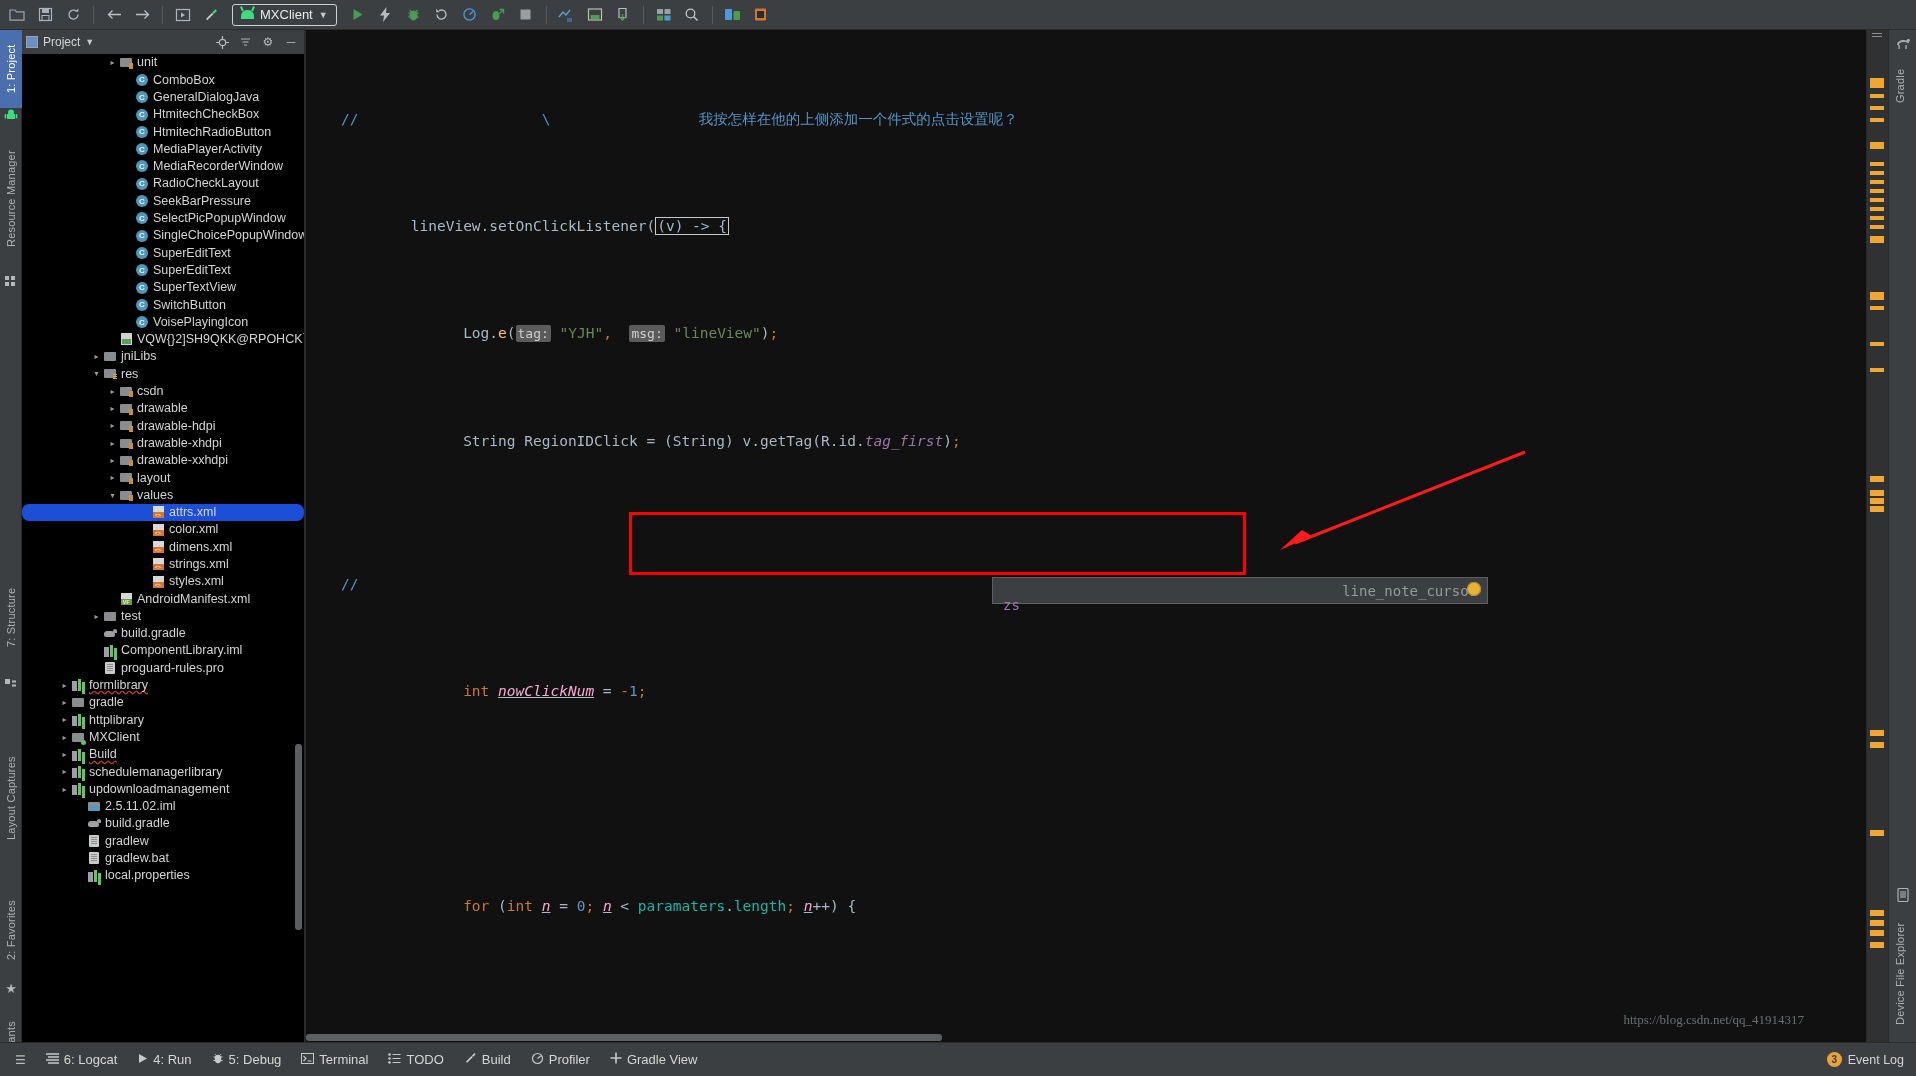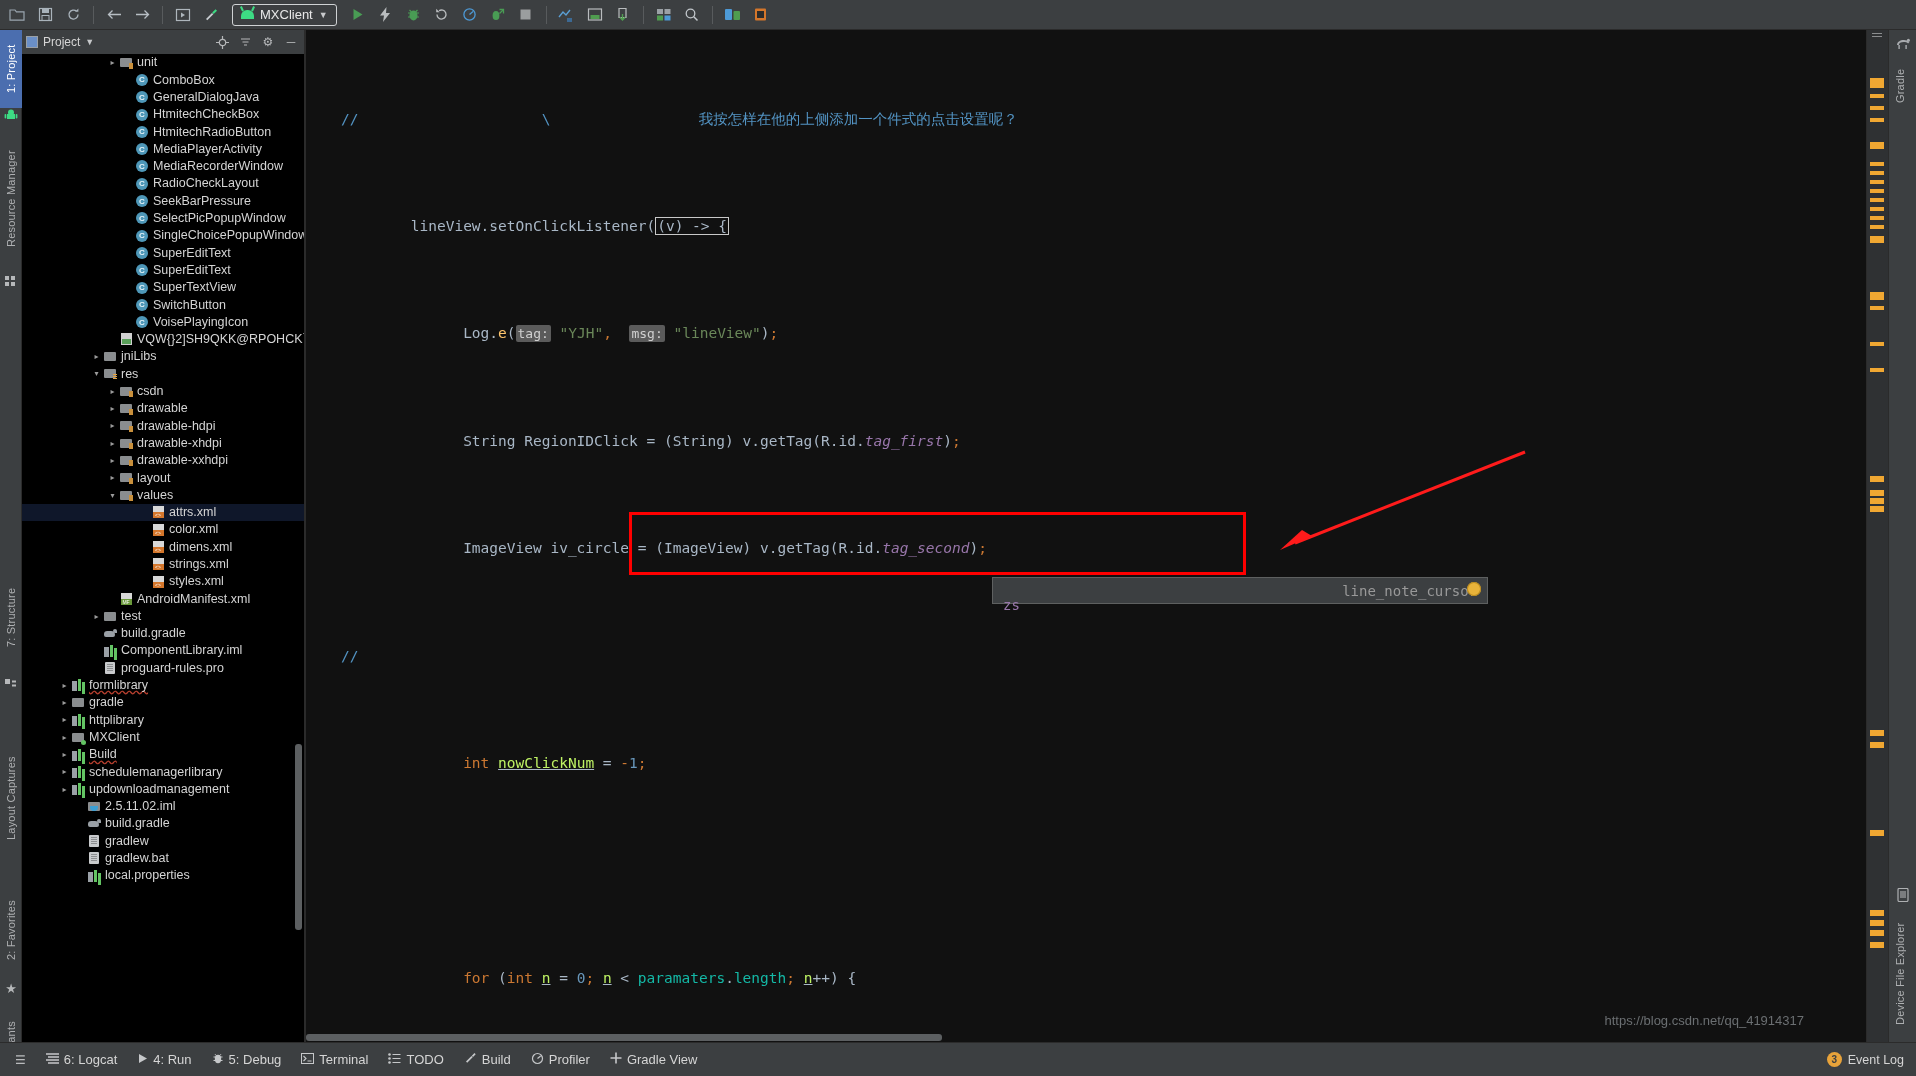--- a/index.html
+++ b/index.html
@@ -65,21 +65,21 @@
   .proj-head .grow { flex:1; }
   .proj-head .hicon { width:18px;height:18px;display:flex;align-items:center;justify-content:center;color:#b6b8ba;font-size:12px;}
   .tree {
     flex:1; background:#000000; overflow:hidden; position:relative;
     font-size:12px; color:#d4d4d4;
   }
   .trow {
     height:17.3px; display:flex; align-items:center; white-space:nowrap;
     padding-right:4px; cursor:default;
   }
-  .trow.sel { background:#0f172a; }
+  .trow.sel { background:#1d4ed8;border-radius:7px; }
   .arrow { width:9px;height:9px;flex:none;margin-right:2px;color:#9b9b9b;font-size:8px;
            display:flex;align-items:center;justify-content:center;}
   .ico { width:14px;height:14px;flex:none;margin-right:4px;position:relative;
          display:flex;align-items:center;justify-content:center;font-size:9px;}
   .lbl { font-size:12.5px; line-height:1; }
   .squig { text-decoration: underline wavy #b9402f; text-decoration-skip-ink:none; }
   
   .i-folder{width:12px;height:9px;background:#8a8d8f;border-radius:1px;}
   .i-folder.src{background:#8a8d8f;}
   .i-folder.src:after{content:"";position:absolute;right:0;bottom:1px;width:4px;height:6px;background:#c9903c;}
@@ -131,21 +131,21 @@
     font-size:14.5px; line-height:35.8px; color:#a9b7c6; white-space:pre;
   }
   .cl { height:35.8px; padding-left:0; white-space:pre; }
   .kw{color:#cc7832;}
   .str{color:#6a8759;}
   .num{color:#6897bb;}
   .cmtb{color:#5394c4;}
   .fld{color:#14b8a6;}
   .sfld{color:#9876aa;font-style:italic;}
   .mth{color:#ffc66d;}
-  .var{color:#bef264;text-decoration:underline;text-decoration-color:#a9b7c6;}
+  .var{color:#f9a8d4;text-decoration:underline;text-decoration-color:#a9b7c6;font-style:italic;}
   .param-hint{background:#5b5b5b;color:#d0d0d0;border-radius:2px;padding:1px 2px;font-size:13px;}
   .box-cursor{border:1px solid #c8c8c8;padding:0 1px;}
 
   
   .ac-popup{
     position:absolute; left:686px; top:547px; width:496px; height:27px;
     background:#3c3f41; border:1px solid #5e6060; display:flex; align-items:center;
     font-family:"DejaVu Sans Mono","Liberation Mono",monospace; font-size:14px;
     padding:0 10px; z-index:20;
   }
@@ -170,21 +170,21 @@
 
   
   .h-scroll{
     position:absolute;left:0;bottom:0;height:9px;width:100%;background:#111;
   }
   .h-scroll .thumb{position:absolute;left:0;top:1px;height:7px;width:636px;background:#5c5f61;border-radius:3px;}
 
   
   .watermark{
     position:absolute; right:62px; bottom:14px; color:#6b6f72; font-size:13px;
-    font-family:Liberation Sans, sans-serif; z-index:30;
+    font-family:Liberation Serif, serif; z-index:30;
   }
 
   
   .marker-gutter{
     position:absolute; right:28px; top:30px; width:22px; bottom:34px;
     background:#2f3133; border-left:1px solid #2b2b2b;
   }
   .mk{position:absolute;left:3px;width:14px;height:4px;background:#f0a732;}
   .mk-handle{position:absolute;left:5px;top:3px;width:10px;height:6px;
     background:repeating-linear-gradient(#8b8d8f 0 1px,transparent 1px 3px);}
@@ -812,21 +812,20 @@
     <div class="code">
 
 <div class="cl"><span class="cmtb">    //                     \                 我按怎样在他的上侧添加一个件式的点击设置呢？</span></div>
 
 <div class="cl">            lineView.setOnClickListener(<span class="box-cursor">(v) -&gt; {</span></div>
 
 <div class="cl">                  Log.<span class="mth">e</span>(<span class="param-hint">tag:</span> <span class="str">"YJH"</span><span class="kw">,</span>  <span class="param-hint">msg:</span> <span class="str">"lineView"</span>)<span class="kw">;</span></div>
 
 <div class="cl">                  String RegionIDClick = (String) v.getTag(R.id.<span class="sfld">tag_first</span>)<span class="kw">;</span></div>
 
-<div class="cl">                  ImageView iv_circle = (ImageView) v.getTag(R.id.<span class="sfld">tag_second</span>)<span class="kw">;</span></div>
 
 <div class="cl"><span class="cmtb">    //</span></div>
 
 <div class="cl">                  <span class="kw">int</span> <span class="var">nowClickNum</span> = <span class="kw">-</span><span class="num">1</span><span class="kw">;</span></div>
 
 <div class="cl"> </div>
 
 <div class="cl">                  <span class="kw">for</span> (<span class="kw">int</span> <span class="var">n</span> = <span class="num">0</span><span class="kw">;</span> <span class="var">n</span> &lt; <span class="fld">paramaters</span>.<span class="fld">length</span><span class="kw">;</span> <span class="var">n</span>++) {</div>
 
 

